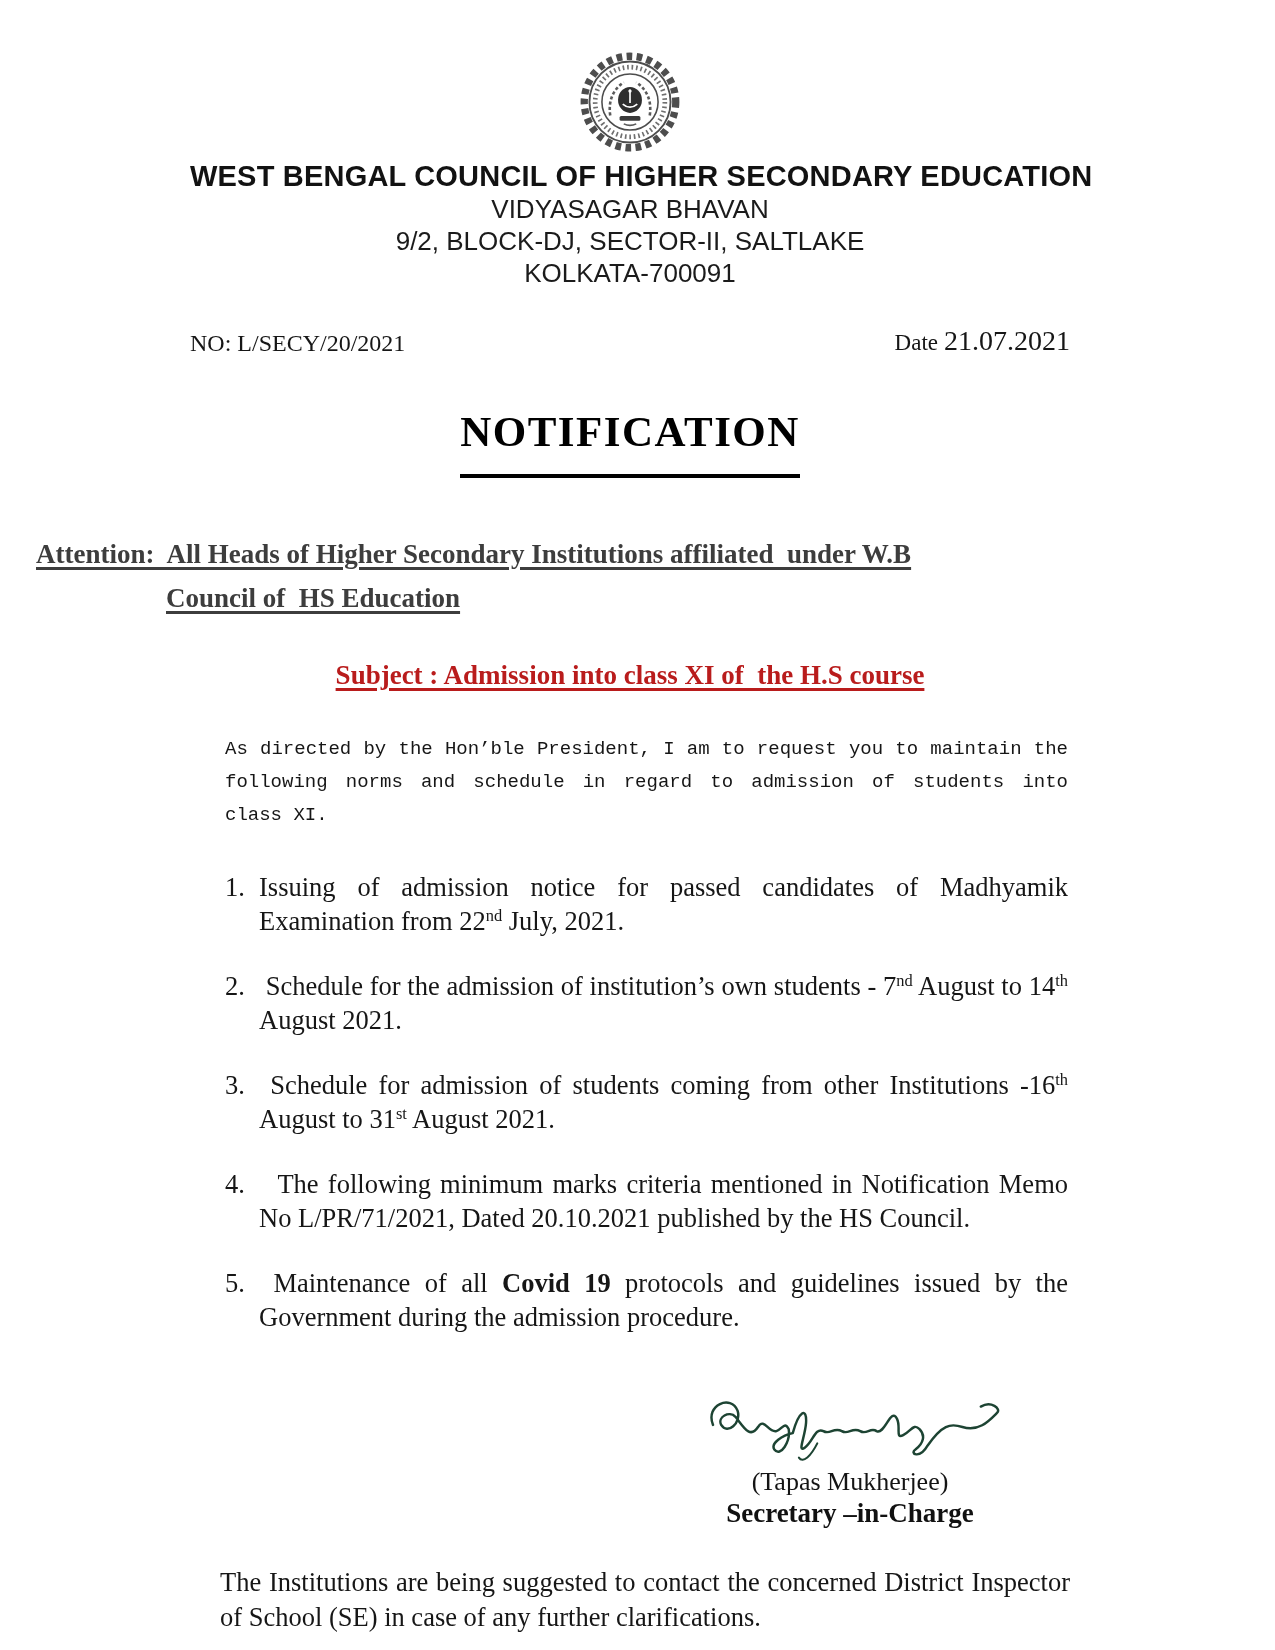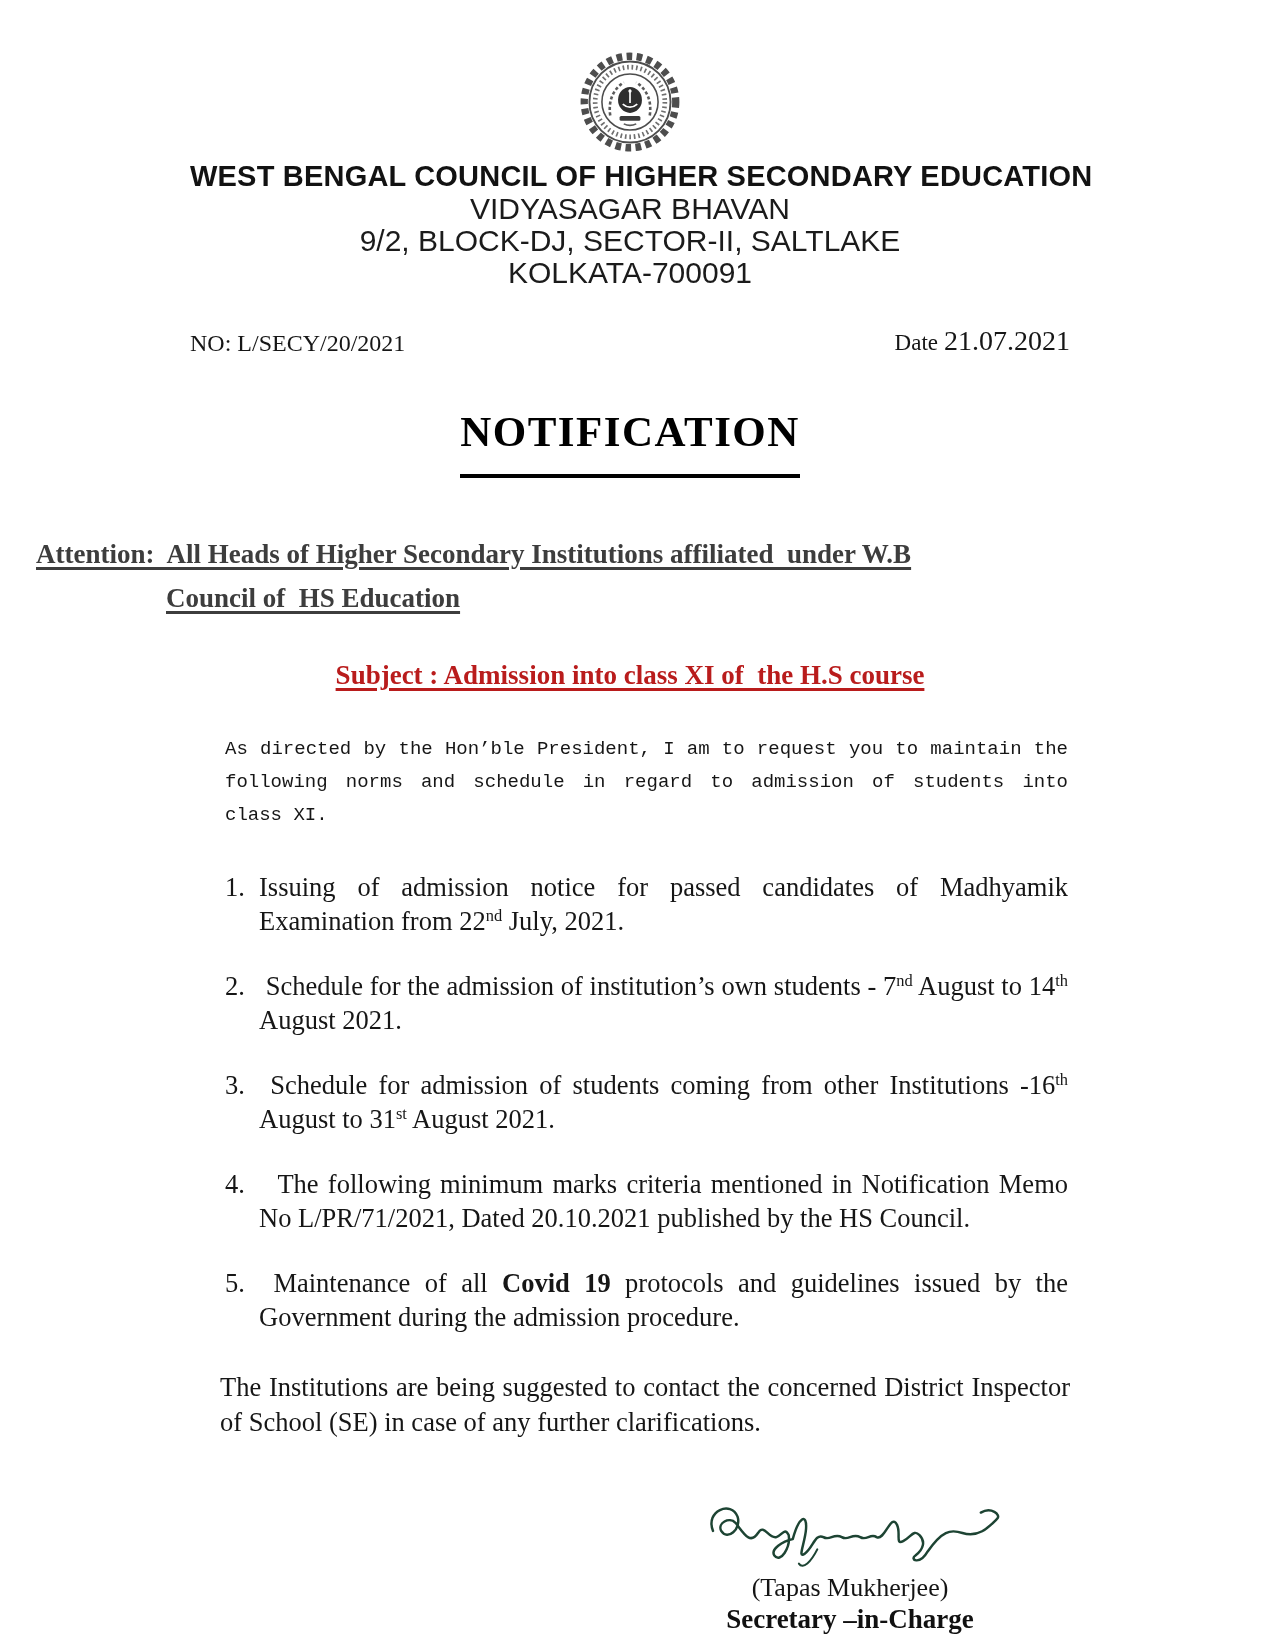--- a/index.html
+++ b/index.html
@@ -24,21 +24,21 @@
     font-family: "Liberation Sans", sans-serif;
     font-weight: bold;
     font-size: 29px;
     letter-spacing: 0.2px;
     color: #121212;
     margin-top: 6px;
     white-space: nowrap;
   }
   .addr-line {
     font-family: "Liberation Sans", sans-serif;
-    font-size: 30px;
+    font-size: 26px;
     line-height: 32px;
     color: #1b1b1b;
   }
   
   .ref-row {
     display: flex;
     justify-content: space-between;
     align-items: flex-end;
     margin-top: 36px;
     font-size: 24px;
@@ -181,34 +181,34 @@
           <span class="num">4.</span>
           <div class="li-text"><span>  The following minimum marks criteria mentioned in Notification Memo No L/PR/71/2021, Dated 20.10.2021 published by the HS Council.</span></div>
         </div>
         <div class="li">
           <span class="num">5.</span>
           <div class="li-text"><span> Maintenance of all </span><span style="font-weight: bold;">Covid 19</span><span> protocols and guidelines issued by the Government during the admission procedure.</span></div>
         </div>
       </div>
   </div>
   <div class="content">
-    <p class="closing">The Institutions are being suggested to contact the concerned District Inspector of School (SE) in case of any further clarifications.</p>
-  </div>
-
-  <div class="content">
     <div class="sig-block">
       <svg class="sig-scrawl" width="310" height="92" viewBox="0 0 300 90" aria-hidden="true">
         <path d="M16,44 C8,24 34,14 40,30 C44,42 30,54 24,44 C20,36 32,30 38,36
              C46,46 52,58 60,46 C66,36 70,52 78,50 C84,48 86,40 90,48
              C92,60 82,76 76,68 C72,62 84,54 94,52
              C100,30 108,26 107,42 C106,56 98,72 106,66
              C114,60 116,46 124,50 C130,54 134,46 142,50 C148,54 152,46 160,50 C166,54 170,46 176,50
              C184,54 190,26 196,38 C200,46 194,58 202,54
              C210,50 212,42 218,48 C224,54 222,62 214,68 C208,72 218,78 226,64
              C240,44 248,42 260,46 C276,51 286,40 294,32 C298,28 288,20 278,26" fill="none" stroke="#1d4433" stroke-width="2.4" stroke-linecap="round" stroke-linejoin="round"></path>
         <path d="M118,62 C112,74 104,82 100,76" fill="none" stroke="#1d4433" stroke-width="2" stroke-linecap="round"></path>
       </svg>
       <div class="sig-name">(Tapas Mukherjee)</div>
       <div class="sig-title">Secretary –in-Charge</div>
     </div>
   </div>
 
+  <div class="content">
+    <p class="closing">The Institutions are being suggested to contact the concerned District Inspector of School (SE) in case of any further clarifications.</p>
+  </div>
+
 </div>
 
 </body></html>

